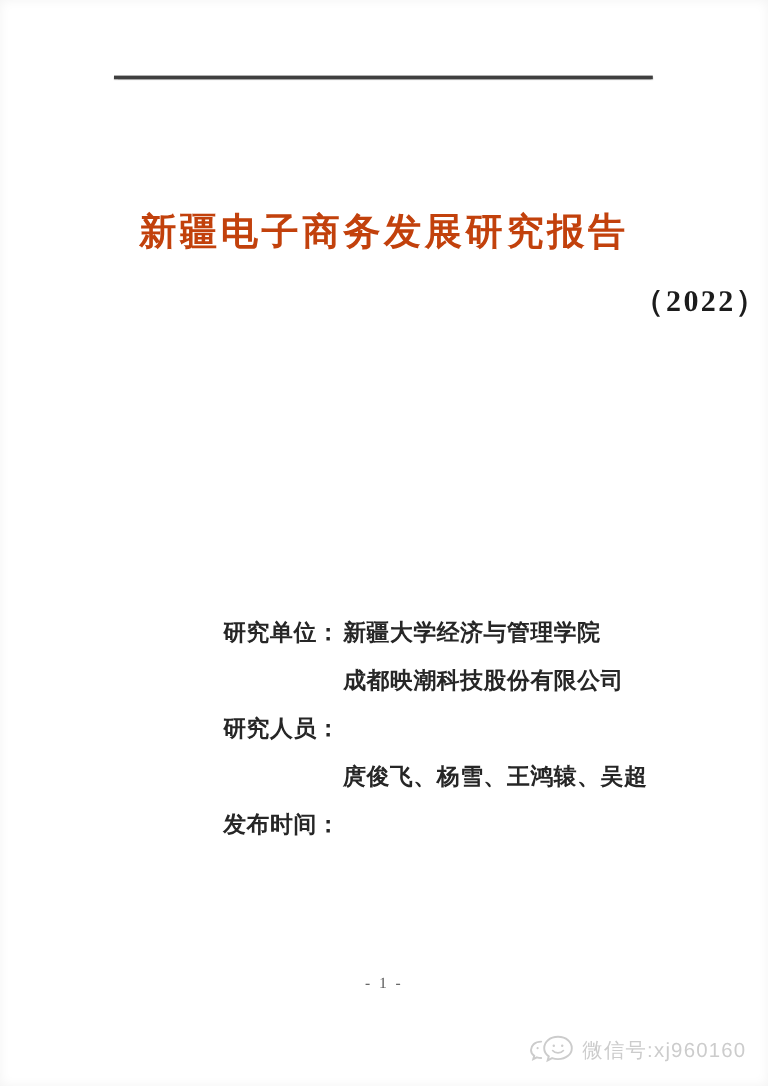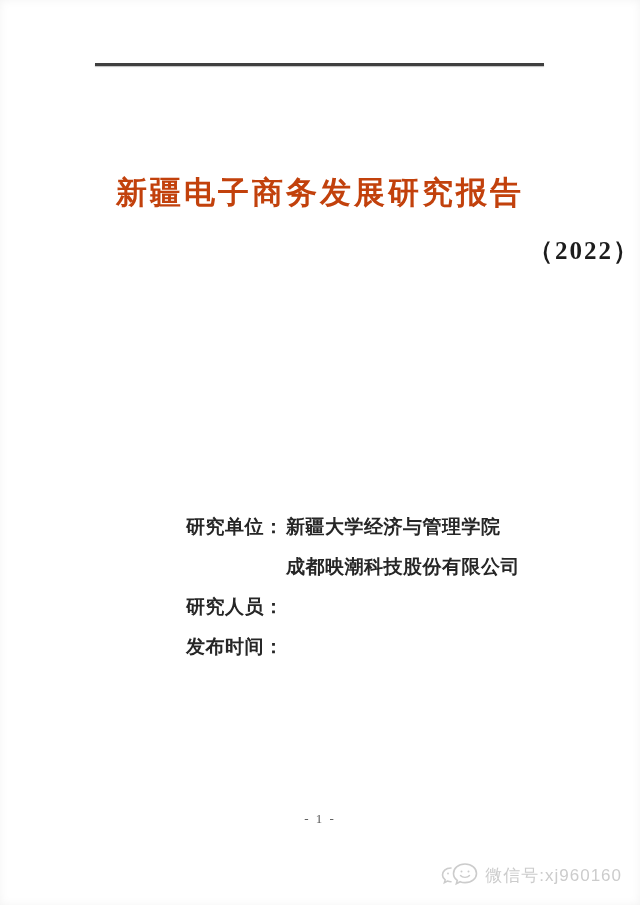--- a/index.html
+++ b/index.html
@@ -120,20 +120,24 @@
       <span class="info-value">新疆大学经济与管理学院</span>
     </div>
     <div class="info-row">
       <span class="info-label"></span>
       <span class="info-value">成都映潮科技股份有限公司</span>
     </div>
     <div class="info-row">
       <span class="info-label">研究人员：</span>
     </div>
     <div class="info-row">
+      <span class="info-label"></span>
+      <span class="info-value">庹俊飞、杨雪、王鸿辕、吴超</span>
+    </div>
+    <div class="info-row">
       <span class="info-label">发布时间：</span>
     </div>
   </div>
 
   <div class="page-number">- 1 -</div>
 
   <div class="watermark">
     <span class="wechat-icon">
       <svg width="38" height="30" viewBox="0 0 38 30" fill="none" xmlns="http://www.w3.org/2000/svg">
 

